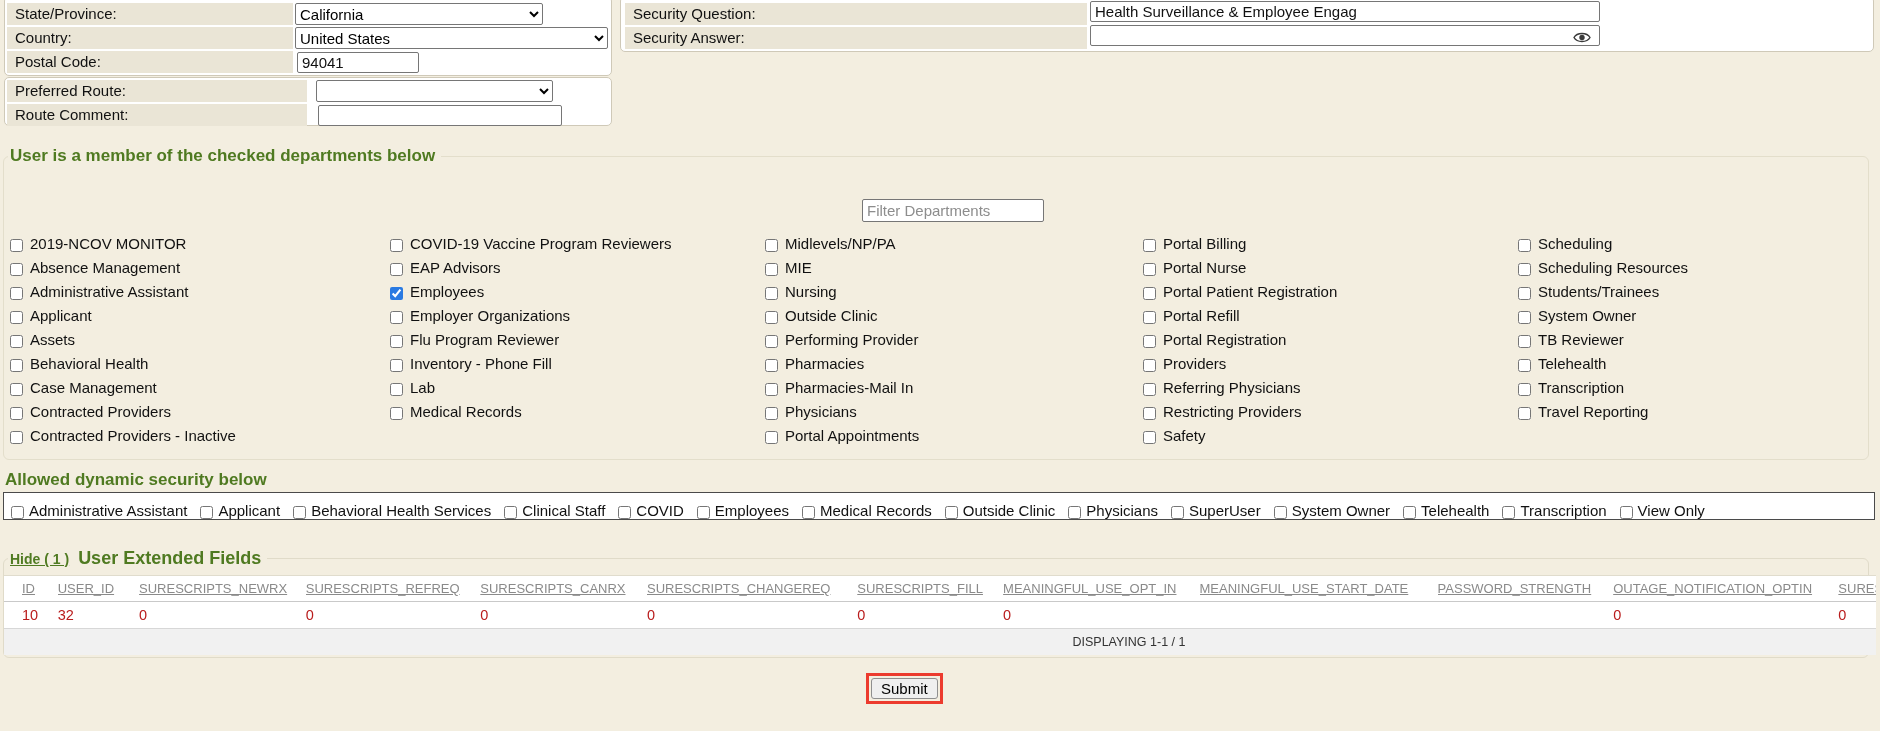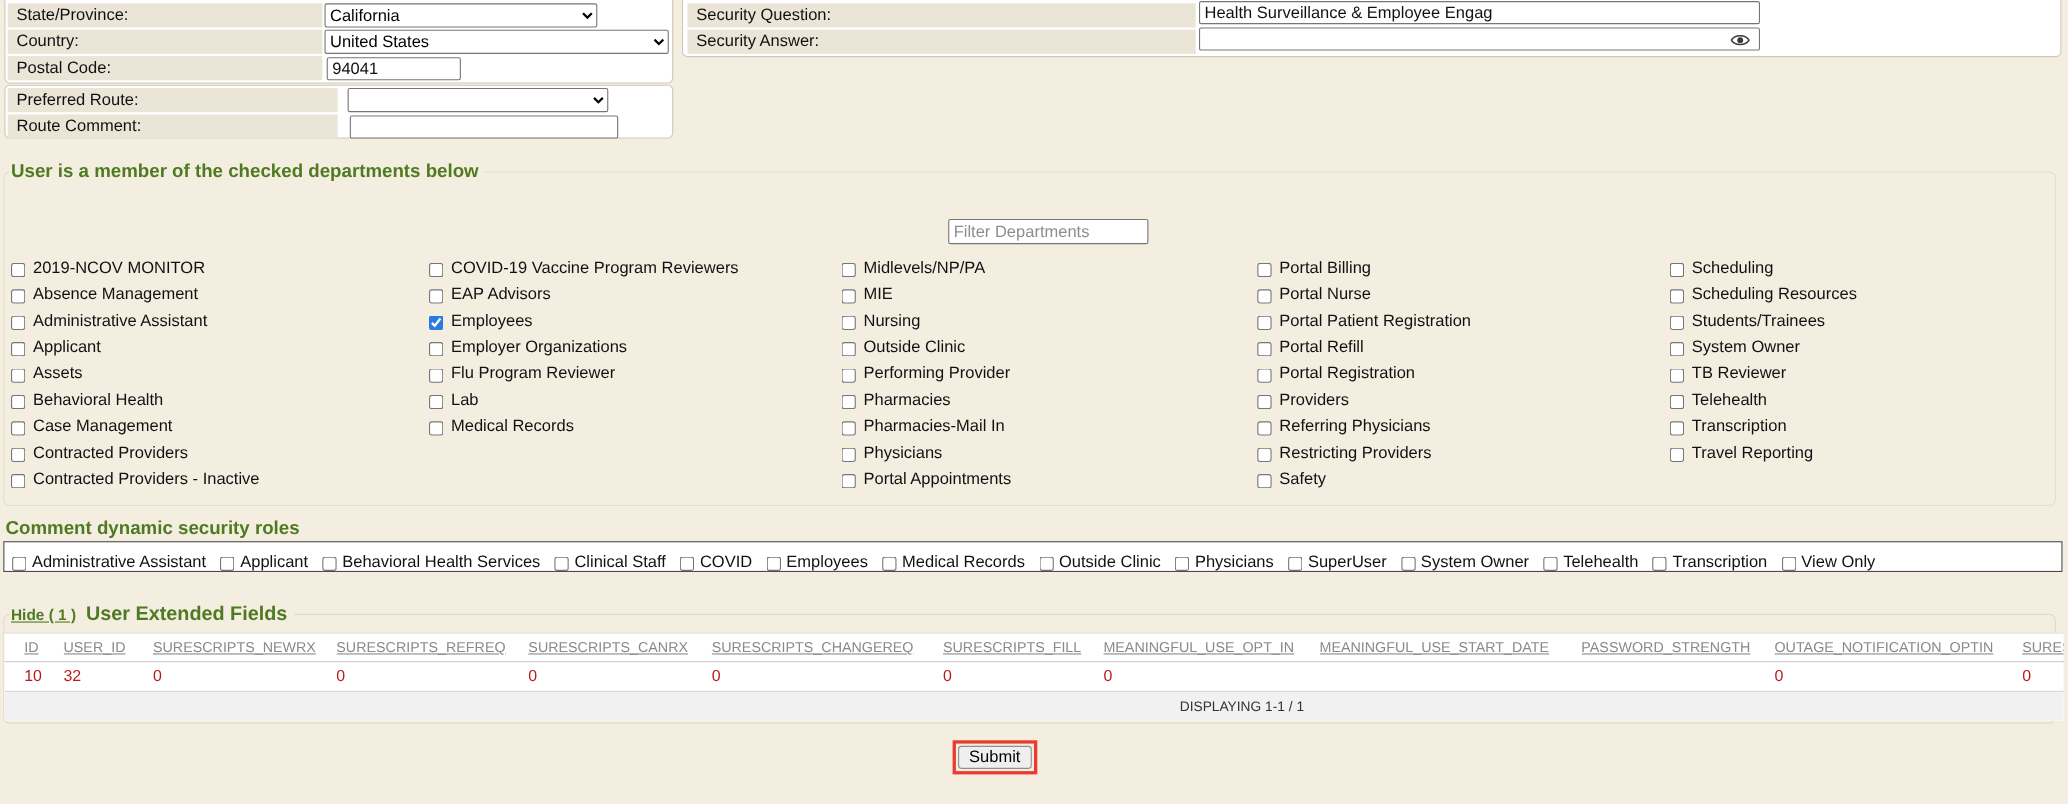--- a/index.html
+++ b/index.html
@@ -143,20 +143,24 @@
         <label class="cb-item">
           <input type="checkbox" style="">
           <span>Employer Organizations</span>
         </label>
         <label class="cb-item">
           <input type="checkbox" style="">
           <span>Flu Program Reviewer</span>
         </label>
         <label class="cb-item">
           <input type="checkbox" style="">
+          <span>Inventory - Phone Fill</span>
+        </label>
+        <label class="cb-item">
+          <input type="checkbox" style="">
           <span>Lab</span>
         </label>
         <label class="cb-item">
           <input type="checkbox" style="">
           <span>Medical Records</span>
         </label>
       </div>
       <div class="dept-col" style="left: 765px;">
         <label class="cb-item">
           <input type="checkbox" style="">
@@ -262,21 +266,21 @@
           <input type="checkbox" style="">
           <span>Transcription</span>
         </label>
         <label class="cb-item">
           <input type="checkbox" style="">
           <span>Travel Reporting</span>
         </label>
       </div>
     </div>
 
-  <div class="green-head" style="position:absolute; left:5px; top:470px; font-size:17px;">Comment dynamic security roles</div>
+  <div class="green-head" style="position:absolute; left:5px; top:470px; font-size:17px;">Allowed dynamic security below</div>
   <div class="roles-box" id="rolesBox">
       <label class="cb-item">
         <input type="checkbox" style="">
         <span>Administrative Assistant</span>
       </label>
       <label class="cb-item">
         <input type="checkbox" style="">
         <span>Applicant</span>
       </label>
       <label class="cb-item">

